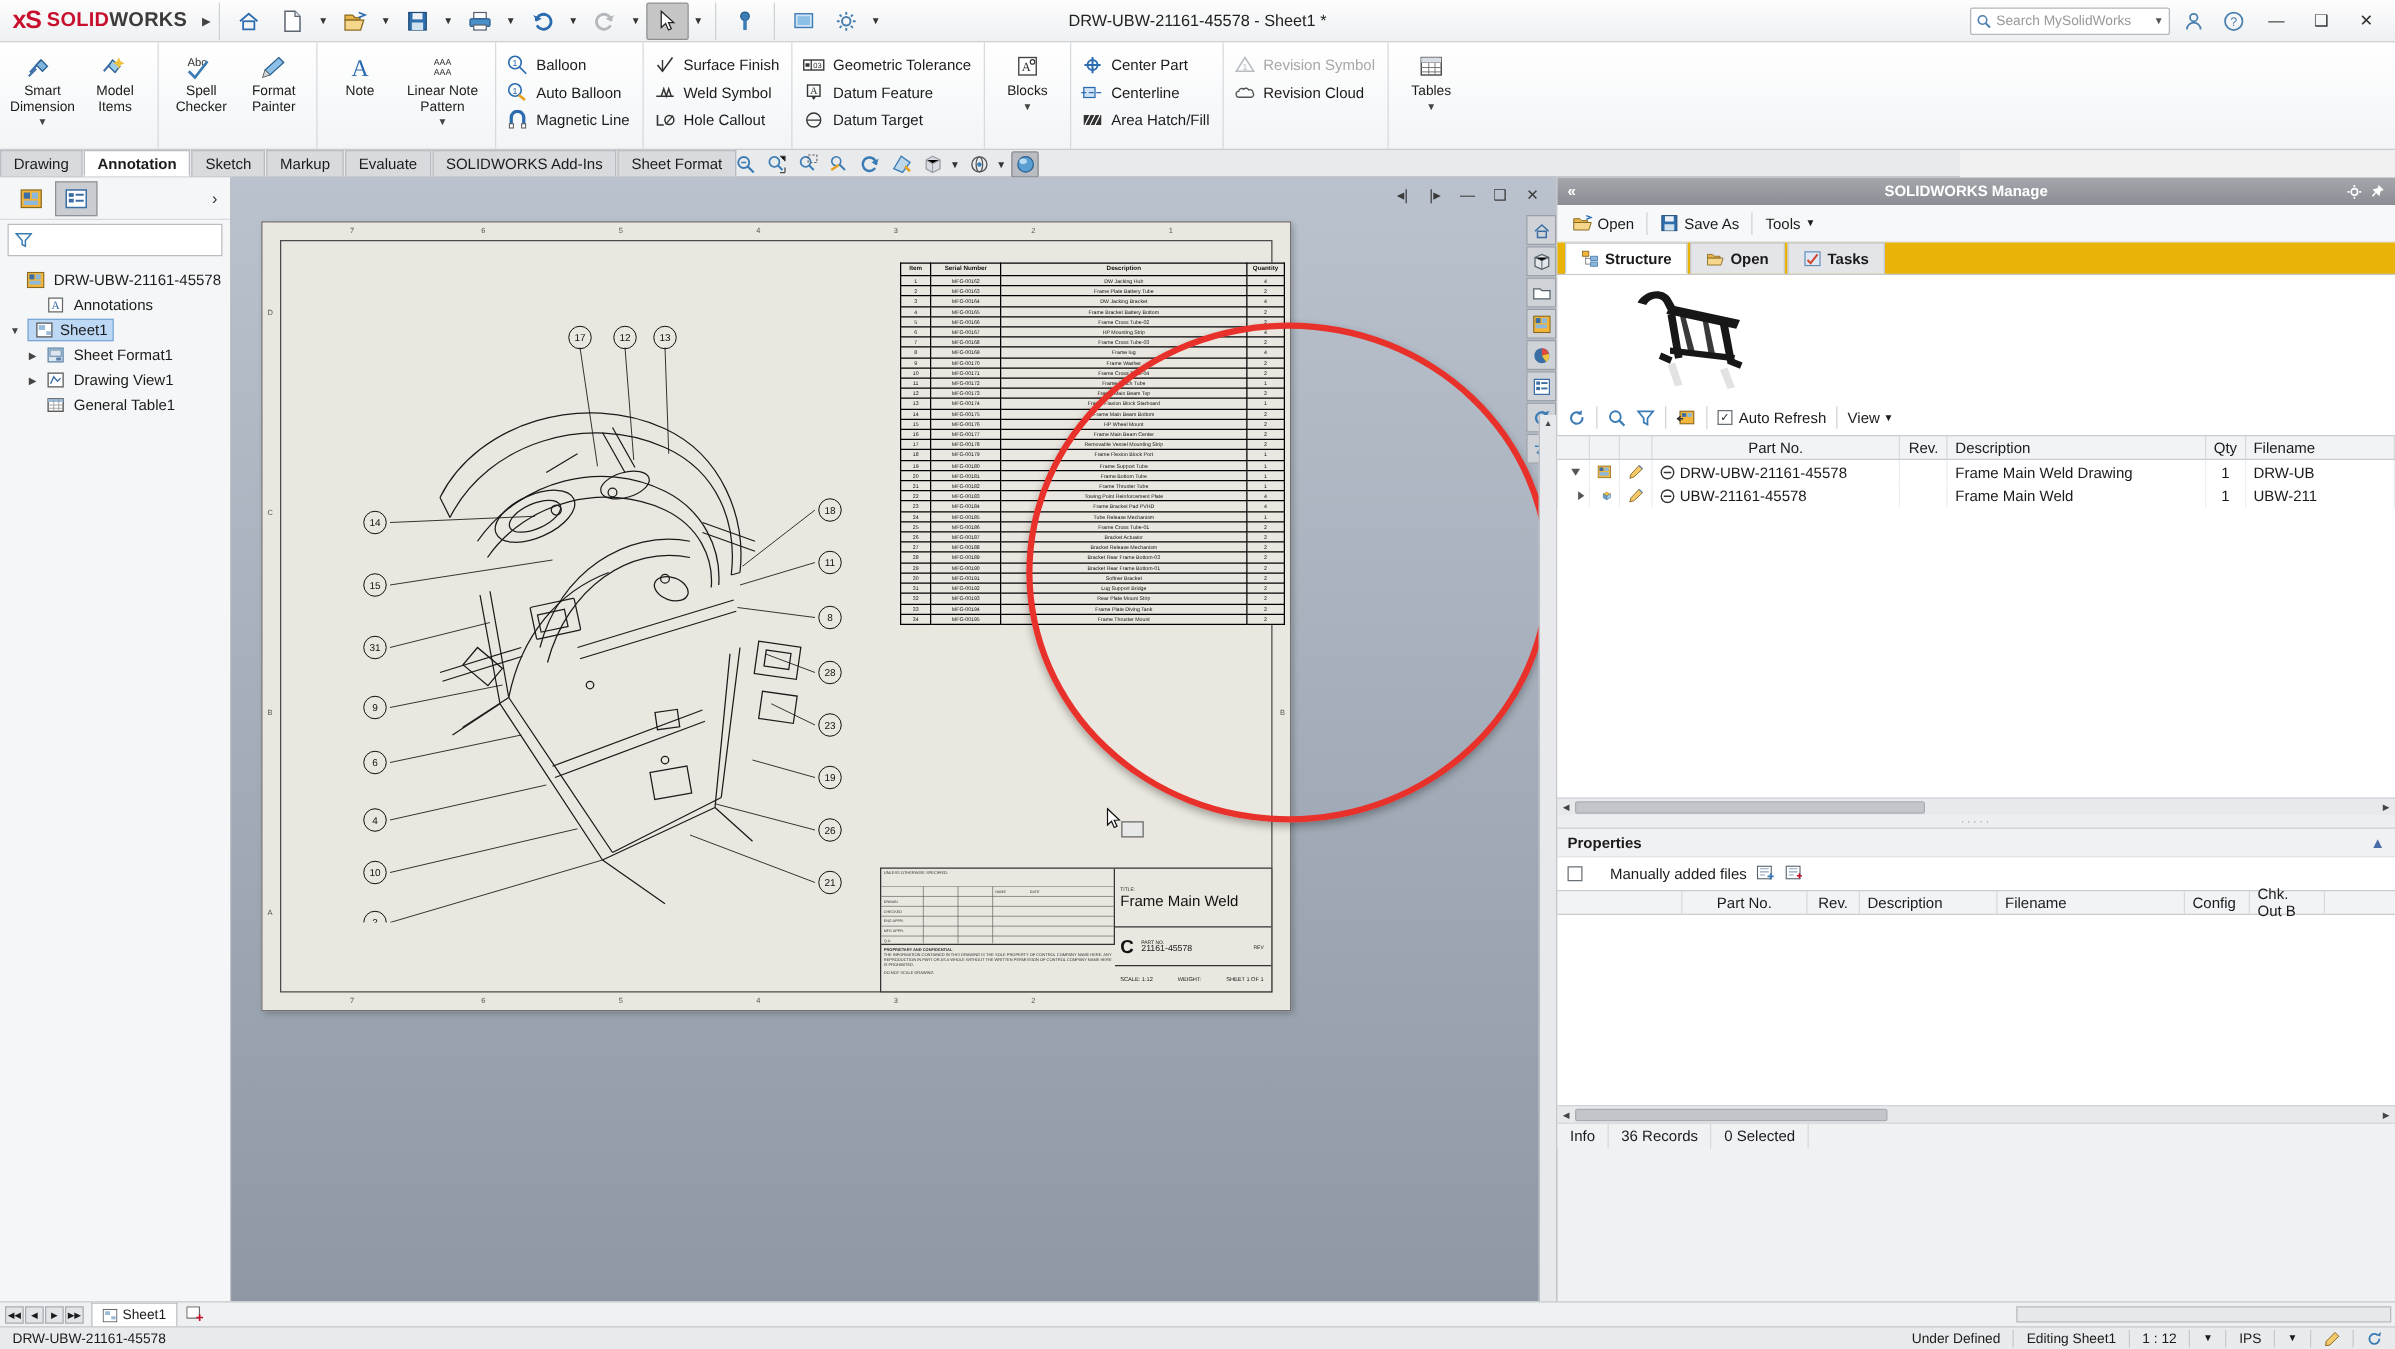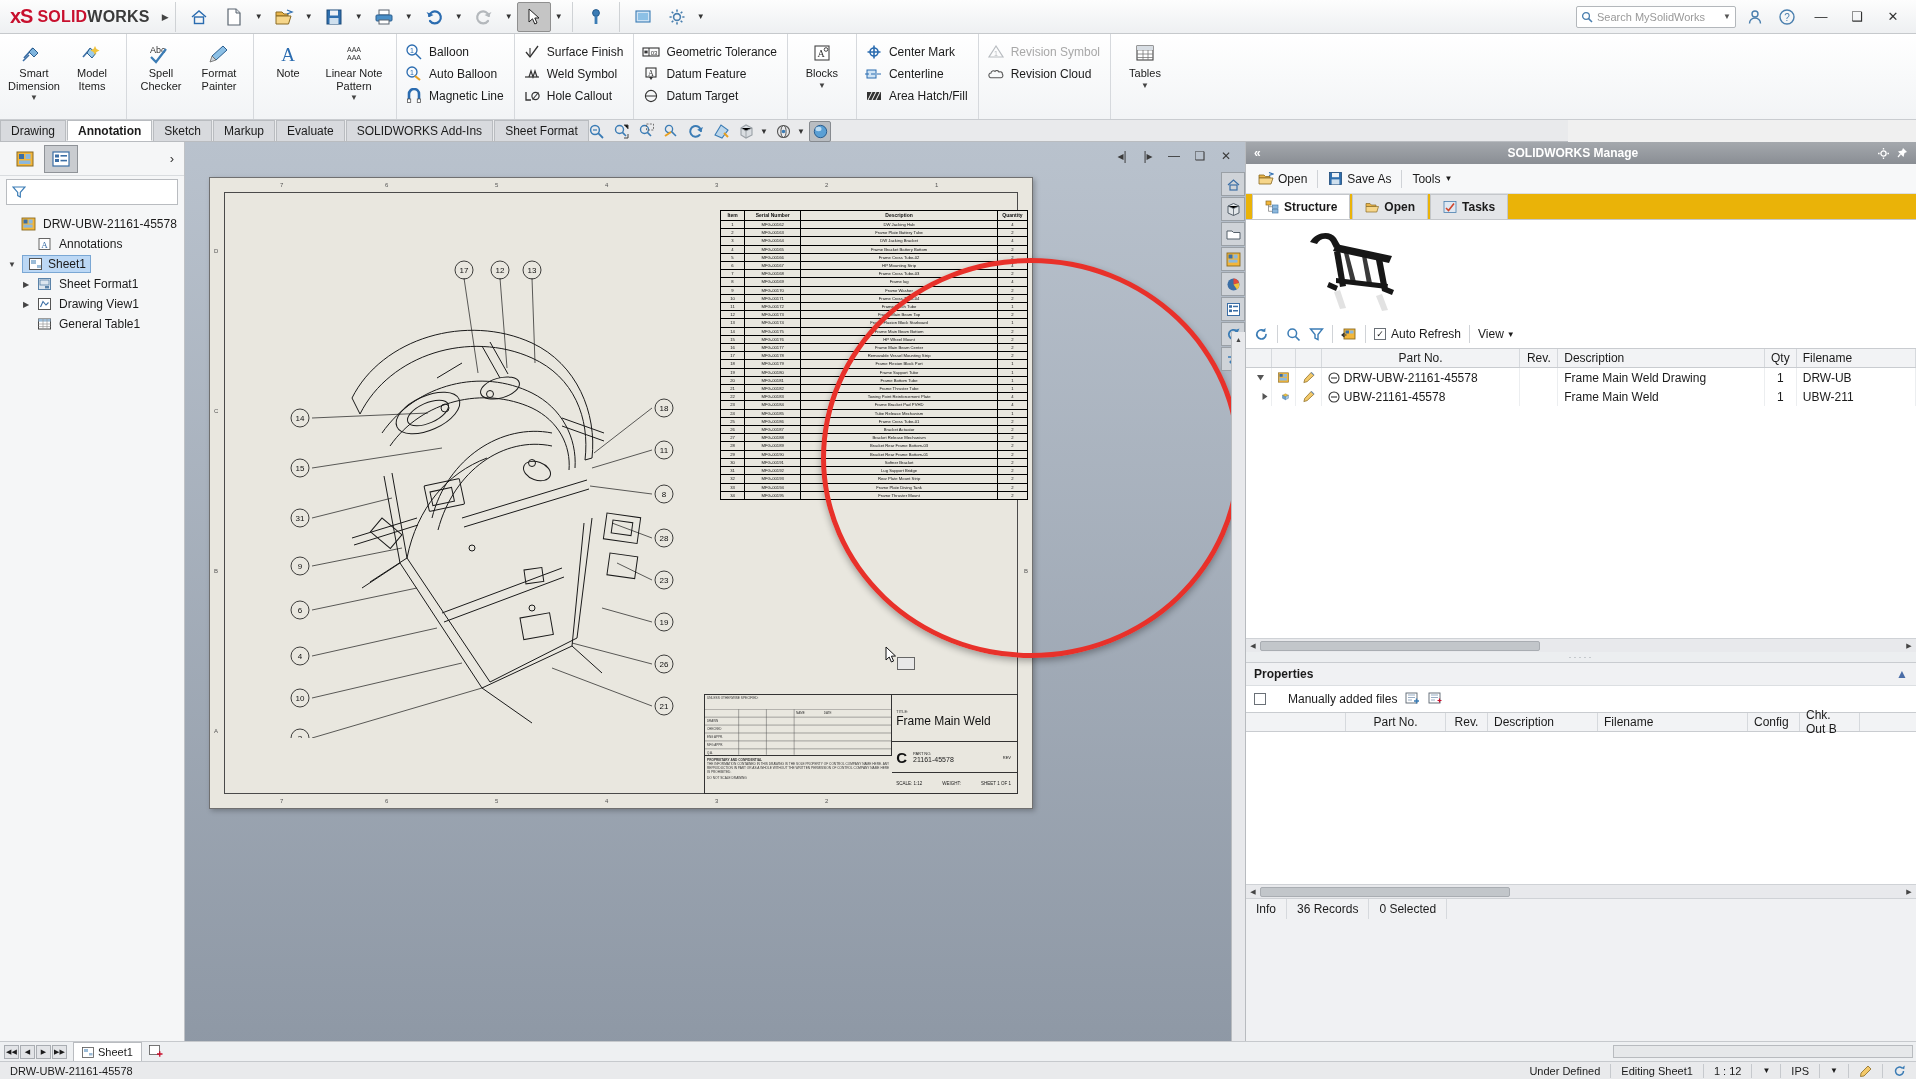--- a/index.html
+++ b/index.html
@@ -322,20 +322,21 @@
   <div class="qbtn">
     <svg width="18" height="18" viewBox="0 0 18 18">
         <circle cx="9" cy="9" r="3.4" fill="none" stroke="#4a7fae" stroke-width="1.6"></circle>
         <g stroke="#4a7fae" stroke-width="1.6">
           <path d="M9 1.5v2.2M9 14.3v2.2M1.5 9h2.2M14.3 9h2.2M3.7 3.7l1.6 1.6M12.7 12.7l1.6 1.6M14.3 3.7l-1.6 1.6M5.3 12.7l-1.6 1.6"></path>
         </g>
       </svg>
   </div>
   <div class="qdrop">▼</div>
 
+  <div class="doc-title">DRW-UBW-21161-45578 - Sheet1 *</div>
 
   <div class="tb-right">
     <div class="search">
       <svg width="12" height="12" viewBox="0 0 12 12">
           <circle cx="5" cy="5" r="3.4" fill="none" stroke="#4a7fae" stroke-width="1.3"></circle>
           <path d="M7.6 7.6 L11 11" stroke="#4a7fae" stroke-width="1.5"></path>
         </svg>
       <span>Search MySolidWorks</span>
       <span style="margin-left:auto;font-size:8px;color:#555">▼</span>
     </div>
@@ -549,21 +550,21 @@
 
   <div class="rgroup">
     <div class="colbtns">
       <div class="smbtn">
         <span class="si">
           <svg width="18" height="16" viewBox="0 0 18 16">
               <circle cx="9" cy="8" r="4" fill="none" stroke="#2b6cb0" stroke-width="1.6"></circle>
               <path d="M9 1.5 V14.5 M2.5 8 H15.5" stroke="#2b6cb0" stroke-width="1.6"></path>
             </svg>
         </span>
-        <span>Center Mark</span>
+        <span>Center Part</span>
       </div>
       <div class="smbtn">
         <span class="si">
           <svg width="20" height="16" viewBox="0 0 20 16">
               <rect x="3" y="4" width="9" height="8" fill="#cfe3f4" stroke="#2b6cb0" stroke-width="1"></rect>
               <path d="M1 8 H18" stroke="#2b6cb0" stroke-width="1" stroke-dasharray="4,2"></path>
             </svg>
         </span>
         <span>Centerline</span>
       </div>

